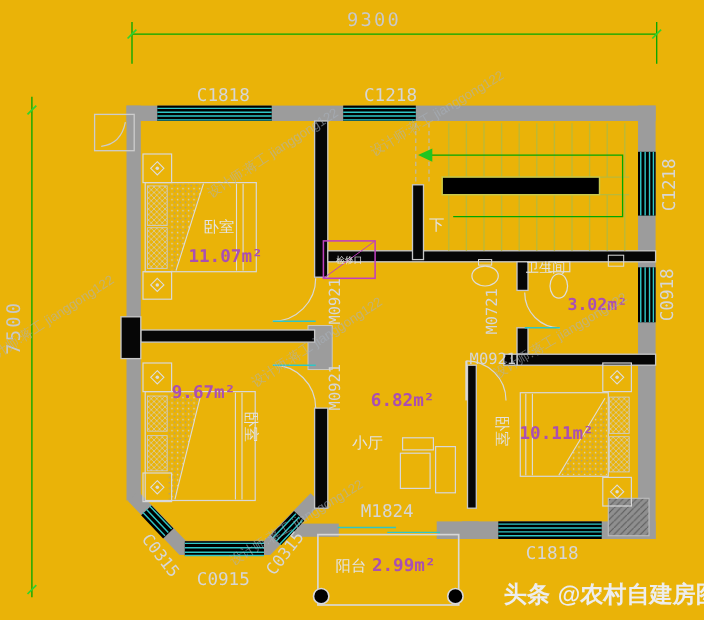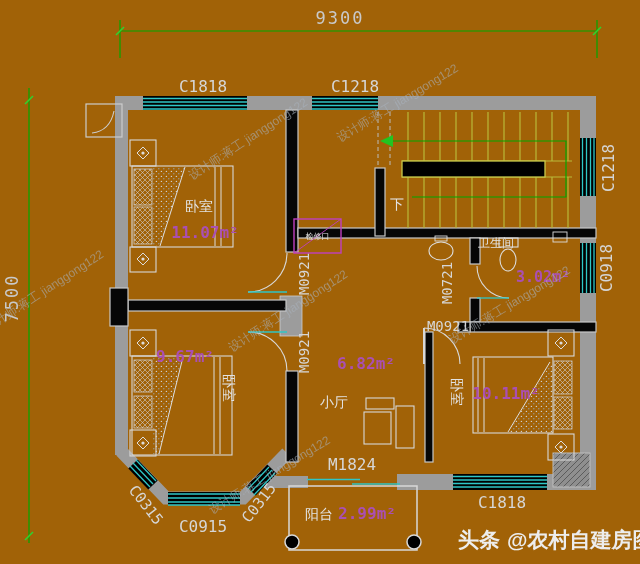--- a/index.html
+++ b/index.html
@@ -1,16 +1,16 @@
 <!DOCTYPE html>
 <html><head>
 <meta charset="utf-8">
 <style>
   html,body{margin:0;padding:0;background:#000;}
-  #stage{position:relative;width:640px;height:564px;background:#a16207;overflow:hidden;}
+  #stage{position:relative;width:640px;height:564px;background:#eab308;overflow:hidden;}
   svg{display:block;}
   .cad{font-family:"DejaVu Sans Mono",monospace;fill:#d6d6d6;}
   .cjk{font-family:"Liberation Sans",sans-serif;fill:#e2e2e2;}
   .area{font-family:"DejaVu Sans Mono",monospace;fill:#aa4fb2;font-weight:bold;}
   .dim{font-family:"DejaVu Sans Mono",monospace;fill:#c9c9c9;}
   .wm{font-family:"Liberation Sans",sans-serif;fill:#a9b2bd;opacity:.58;}
   .badge{font-family:"Liberation Sans",sans-serif;font-weight:bold;fill:#ededed;}
   .wall{fill:#9c9c9c;}
   .iwall{fill:#060606;stroke:#c8c8c8;stroke-width:1.2;}
   .win{stroke:#2fc6c6;stroke-width:1.3;}

